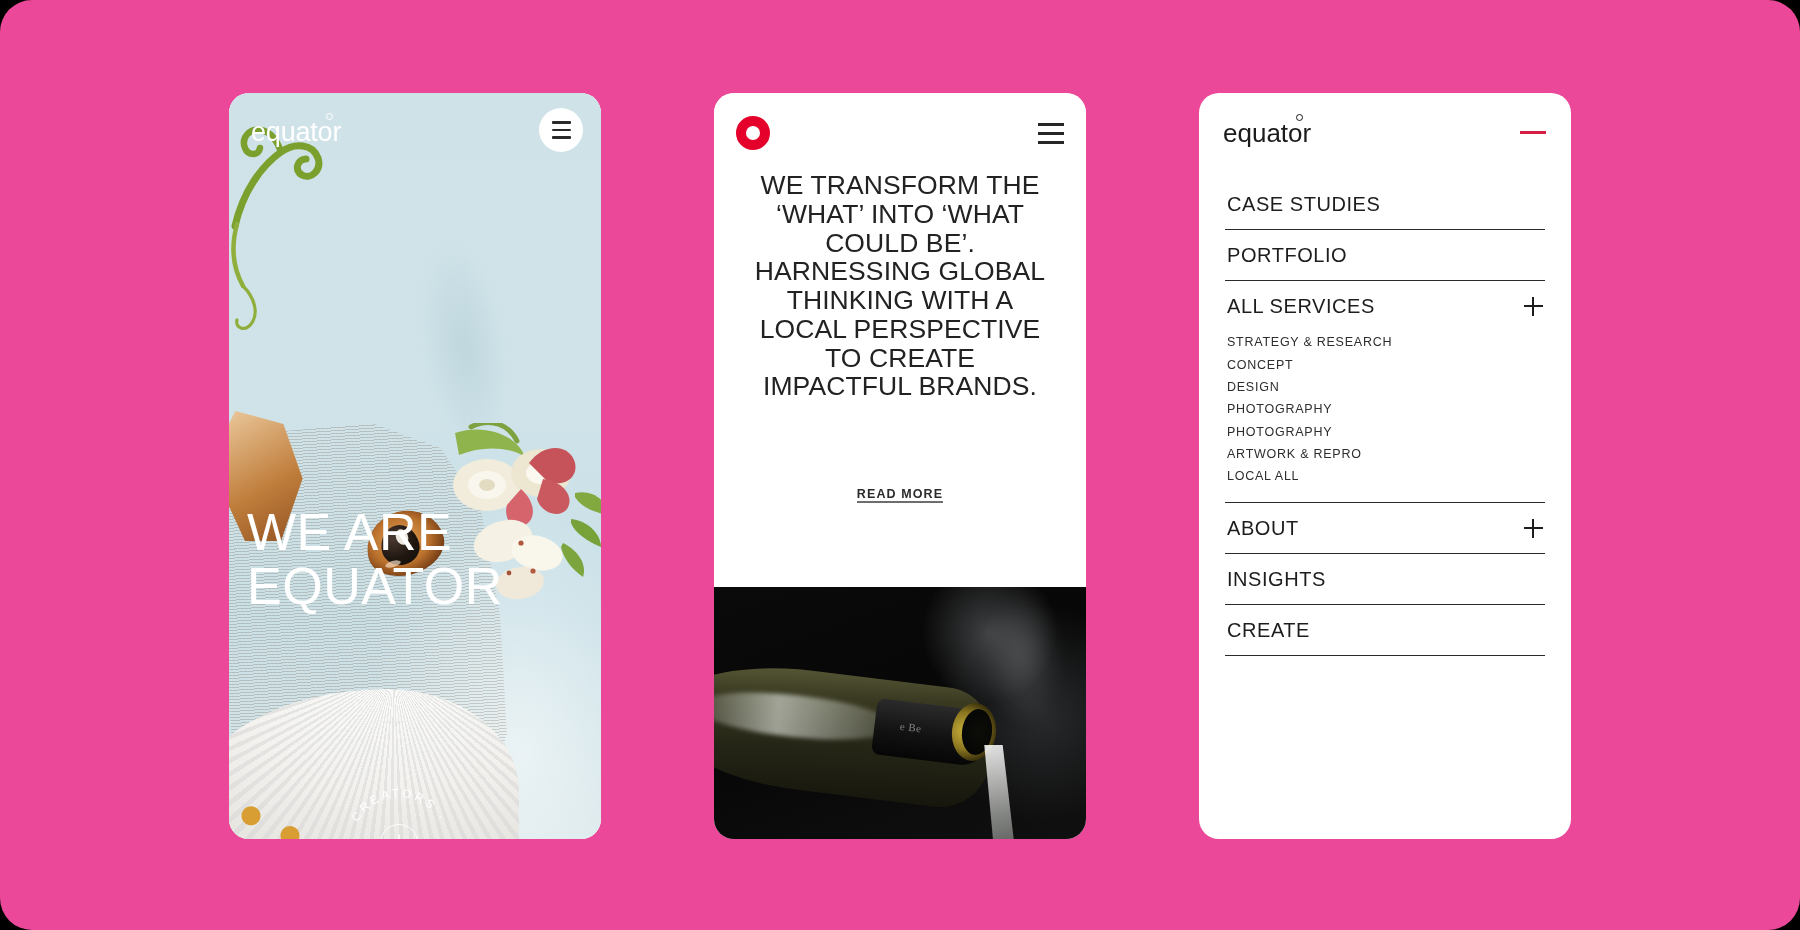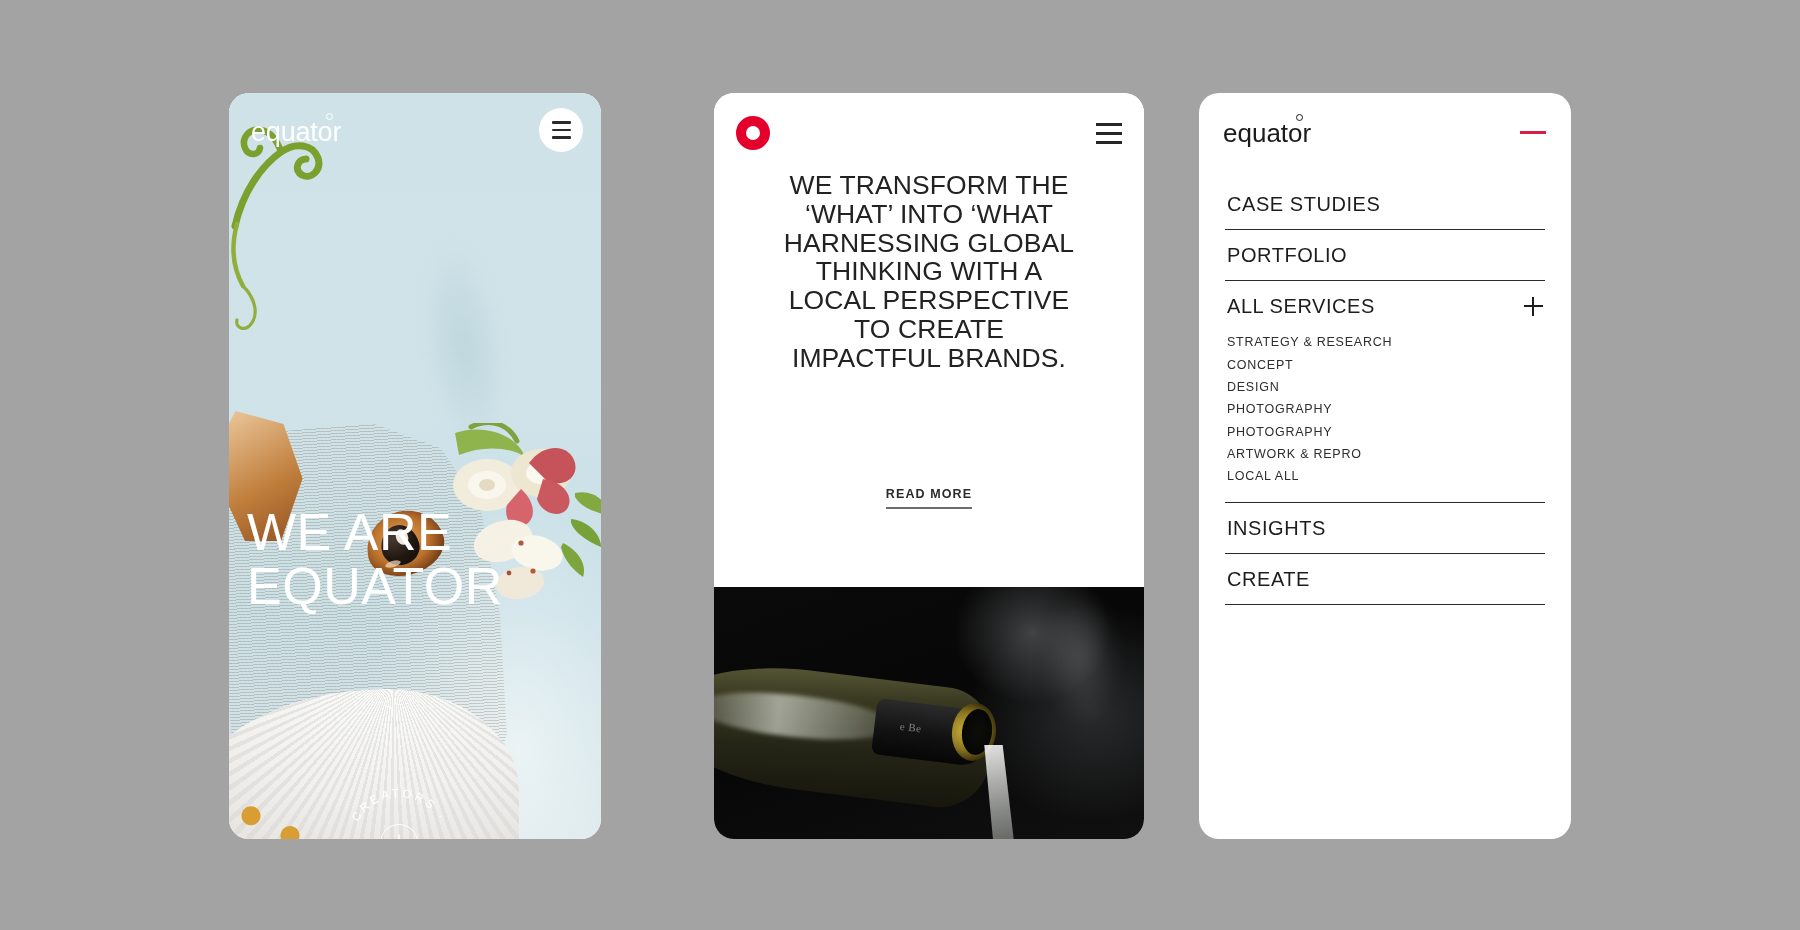--- a/index.html
+++ b/index.html
@@ -5,21 +5,22 @@
   * { box-sizing: border-box; margin: 0; padding: 0; }
   html, body {
     width: 1800px; height: 930px;
     background: #000000;
     font-family: "Liberation Sans", sans-serif;
     overflow: hidden;
   }
   .stage {
     position: relative;
     width: 1800px; height: 930px;
-    background: #a3a3a3;
+    background: #ec4899;
+    border-radius: 32px;
   }
 
   
   .phone {
     position: absolute;
     border-radius: 20px;
     overflow: hidden;
     background: #ffffff;
   }
 
@@ -133,21 +134,21 @@
   .p1-headline span { display: block; }
 
   .badge { position: absolute; left: 110px; top: 690px; width: 120px; height: 120px; color:#fff; }
   .badge-arrow {
     position: absolute; left: 50%; top: 50%; transform: translate(-50%,-50%);
     width: 38px; height: 38px; border: 1.4px solid rgba(255,255,255,.92); border-radius: 50%;
     display: flex; align-items: center; justify-content: center;
   }
 
   
-  #phone2 { left: 714px; top: 93px; width: 430px; height: 746px; }
+  #phone2 { left: 714px; top: 93px; width: 372px; height: 746px; }
   .p2-top { position: absolute; left:0; top:0; right:0; height: 488px; background: #ffffff; }
   .p2-ring {
     position: absolute; left: 22px; top: 23px; width: 34px; height: 34px;
     border-radius: 50%; border: 10px solid #e4002b;
   }
   .p2-burger {
     position: absolute; right: 22px; top: 30px;
     display: flex; flex-direction: column; gap: 6px; cursor: pointer;
   }
   .p2-burger i { display:block; width: 26px; height: 3px; background: #262626; }
@@ -155,21 +156,21 @@
     position: absolute; left: 24px; right: 24px; top: 78px;
     text-align: center; color: #222222;
     font-size: 26.5px; line-height: 1.085; font-weight: 400; letter-spacing: .1px;
   }
   .p2-readmore {
     position: absolute; left: 0; right: 0; top: 391px;
     text-align: center;
   }
   .p2-readmore a {
     color: #2b2b2b; font-size: 12.5px; letter-spacing: 1.1px; font-weight: 700;
-    text-decoration: none; display: inline-block; padding-bottom: 6px;
+    text-decoration: none; display: inline-block; 
     border-bottom: 2.2px solid #6d6d6d;
   }
   .p2-photo {
     position: absolute; left: 0; right: 0; top: 494px; bottom: 0;
     background:
       radial-gradient(ellipse 26% 40% at 74% 18%, rgba(190,195,200,.30) 0%, rgba(0,0,0,0) 70%),
       radial-gradient(ellipse 40% 60% at 88% 50%, rgba(150,158,165,.22) 0%, rgba(0,0,0,0) 72%),
       linear-gradient(160deg, #0a0a0a 0%, #070707 45%, #101010 100%);
     overflow: hidden;
   }
@@ -353,20 +354,21 @@
     <div class="p2-top">
       <div class="p2-ring"></div>
       <div class="p2-burger">
         <i></i>
         <i></i>
         <i></i>
       </div>
       <div class="p2-head">
         <div>WE TRANSFORM THE</div>
         <div>‘WHAT’ INTO ‘WHAT</div>
+        <div>COULD BE’.</div>
         <div>HARNESSING GLOBAL</div>
         <div>THINKING WITH A</div>
         <div>LOCAL PERSPECTIVE</div>
         <div>TO CREATE</div>
         <div>IMPACTFUL BRANDS.</div>
       </div>
       <div class="p2-readmore">
         <a href="#">READ MORE</a>
       </div>
     </div>
@@ -415,20 +417,26 @@
           <li>STRATEGY &amp; RESEARCH</li>
           <li>CONCEPT</li>
           <li>DESIGN</li>
           <li>PHOTOGRAPHY</li>
           <li>PHOTOGRAPHY</li>
           <li>ARTWORK &amp; REPRO</li>
           <li>LOCAL ALL</li>
         </ul>
       </div>
 
+      <div class="mrow">
+        <div class="mrow-main">
+          <span class="mrow-label">ABOUT</span>
+          <span class="plus"></span>
+        </div>
+      </div>
 
       <div class="mrow">
         <div class="mrow-main">
           <span class="mrow-label">INSIGHTS</span>
         </div>
       </div>
 
       <div class="mrow">
         <div class="mrow-main">
           <span class="mrow-label">CREATE</span>

